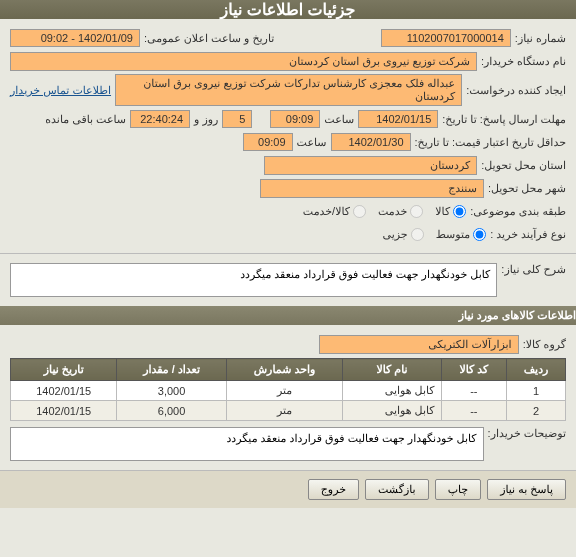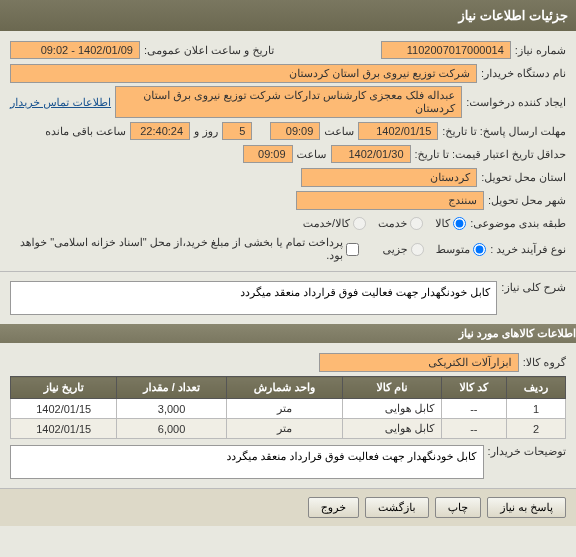--- a/index.html
+++ b/index.html
@@ -1,18 +1,18 @@
 <!DOCTYPE html>
 <html dir="rtl" lang="fa"><head>
 <meta charset="utf-8">
 <style>
 * { box-sizing: border-box; margin: 0; padding: 0; }
 body { font-family: Tahoma, Arial, sans-serif; font-size: 11px; background: #e8e8e0; direction: rtl; color: #333; width: 576px; }
 .panel { background: #e8e8e0; }
-.header-bar { background: linear-gradient(to bottom, #7a7760, #6b6850); color: #fff; padding: 8px 8px; font-weight: bold; font-size: 13px; }
+.header-bar { background: linear-gradient(to bottom, #7a7760, #6b6850); color: #fff; padding: 0 8px; font-weight: bold; font-size: 16px; text-align: center; }
 .section { padding: 6px 10px; }
 .row { display: flex; align-items: center; margin: 3px 0; min-height: 20px; gap: 4px; }
 .label { font-weight: normal; color: #333; white-space: nowrap; }
 .value-box { background: #fdba74; border: 1px solid #999; padding: 2px 6px; min-height: 18px; display: inline-flex; align-items: center; }
 .info-link { color: #1a5490; text-decoration: underline; cursor: pointer; }
 .long-box { flex: 1; }
 .radio-group { display: flex; gap: 12px; align-items: center; }
 .radio-item { display: flex; align-items: center; gap: 3px; }
 input[type="radio"], input[type="checkbox"] { margin: 0; }
 .section-title { background: linear-gradient(to bottom, #8a8770, #7a7760); color: #fff; padding: 3px 0; font-weight: bold; font-size: 11px; }
@@ -74,25 +74,25 @@
 
     <div class="row">
       <span class="label">حداقل تاریخ اعتبار قیمت: تا تاریخ:</span>
       <span class="value-box" style="width:80px">1402/01/30</span>
       <span class="label">ساعت</span>
       <span class="value-box" style="width:50px">09:09</span>
     </div>
 
     <div class="row">
       <span class="label">استان محل تحویل:</span>
-      <span class="value-box" style="width:176px">کردستان</span>
+      <span class="value-box" style="width:213px">کردستان</span>
     </div>
     <div class="row">
       <span class="label">شهر محل تحویل:</span>
-      <span class="value-box" style="width:188px">سنندج</span>
+      <span class="value-box" style="width:224px">سنندج</span>
     </div>
 
     <div class="row">
       <span class="label">طبقه بندی موضوعی:</span>
       <div class="radio-group">
         <label class="radio-item">
                 <input type="radio" name="cat" checked="" style="">
                 <span>کالا</span>
               </label>
         <label class="radio-item">
@@ -112,24 +112,20 @@
         <label class="radio-item">
                 <input type="radio" name="proc" checked="" style="">
                 <span>متوسط</span>
               </label>
         <label class="radio-item">
                 <input type="radio" name="proc" disabled="" style="">
                 <span>جزیی</span>
               </label>
       </div>
       <span style="width:16px"></span>
-      <label class="radio-item">
-        <input type="checkbox" style="">
-        <span>پرداخت تمام یا بخشی از مبلغ خرید،از محل "اسناد خزانه اسلامی" خواهد بود.</span>
-      </label>
     </div>
   </div>
 
   <div class="section" style="border-top:1px solid #bbb">
     <div class="row" style="align-items:flex-start">
       <span class="label">شرح کلی نیاز:</span>
       <textarea class="textarea-box" readonly="" style="">کابل خودنگهدار جهت فعالیت فوق قرارداد منعقد میگردد</textarea>
     </div>
   </div>
 

